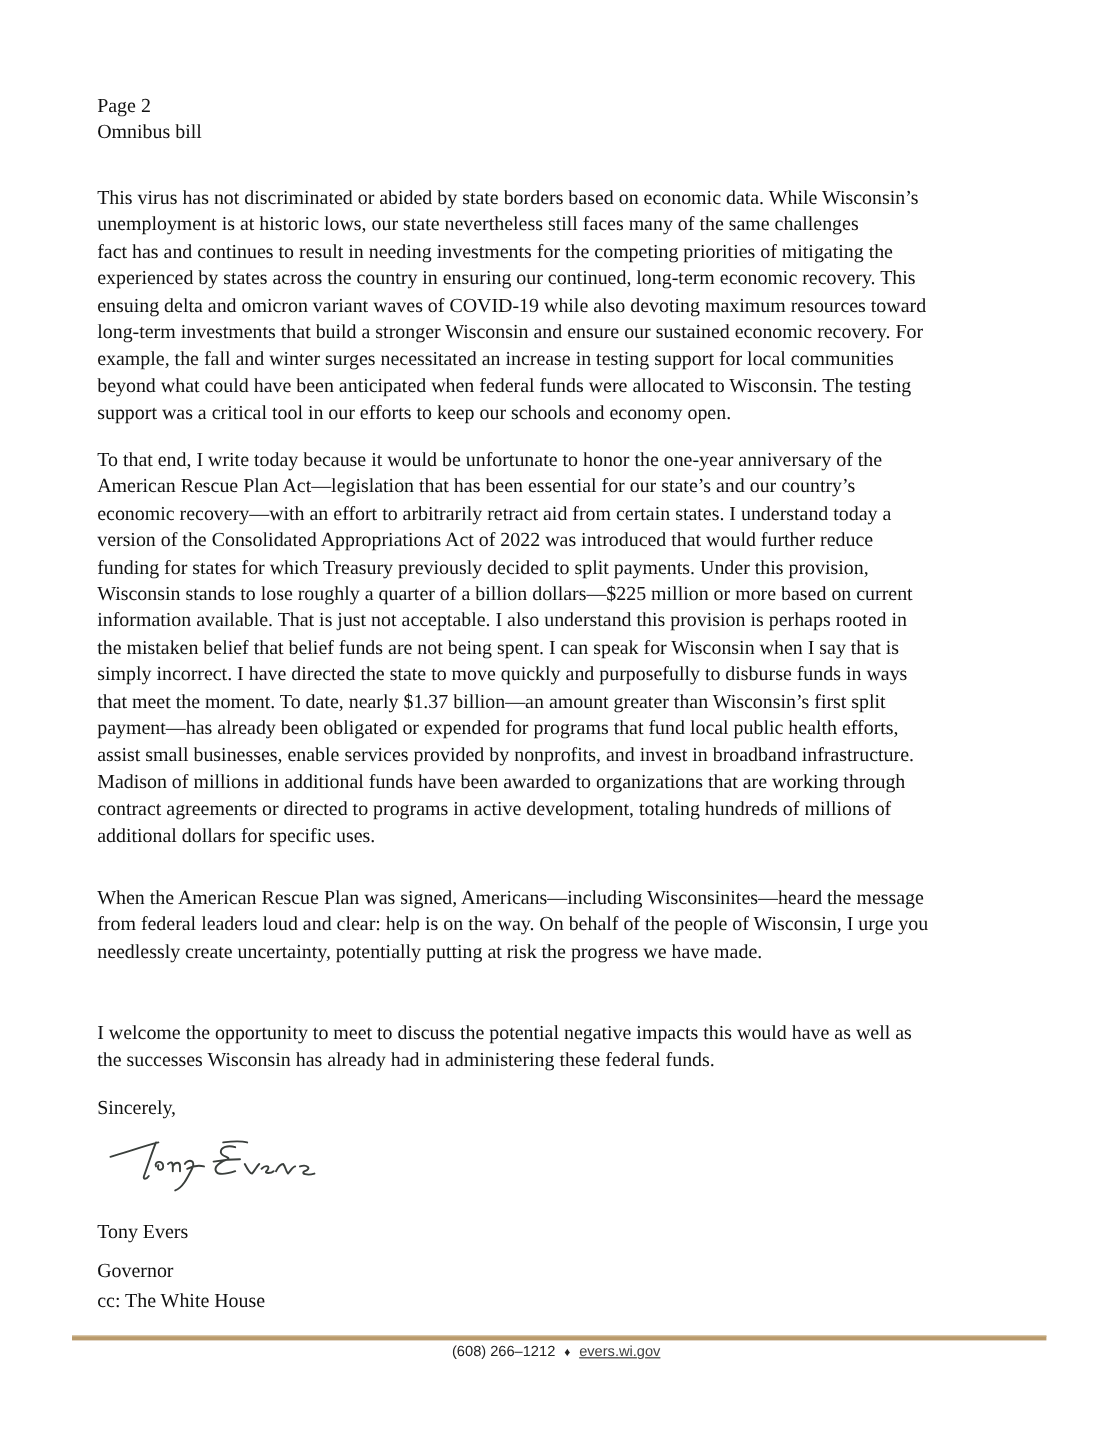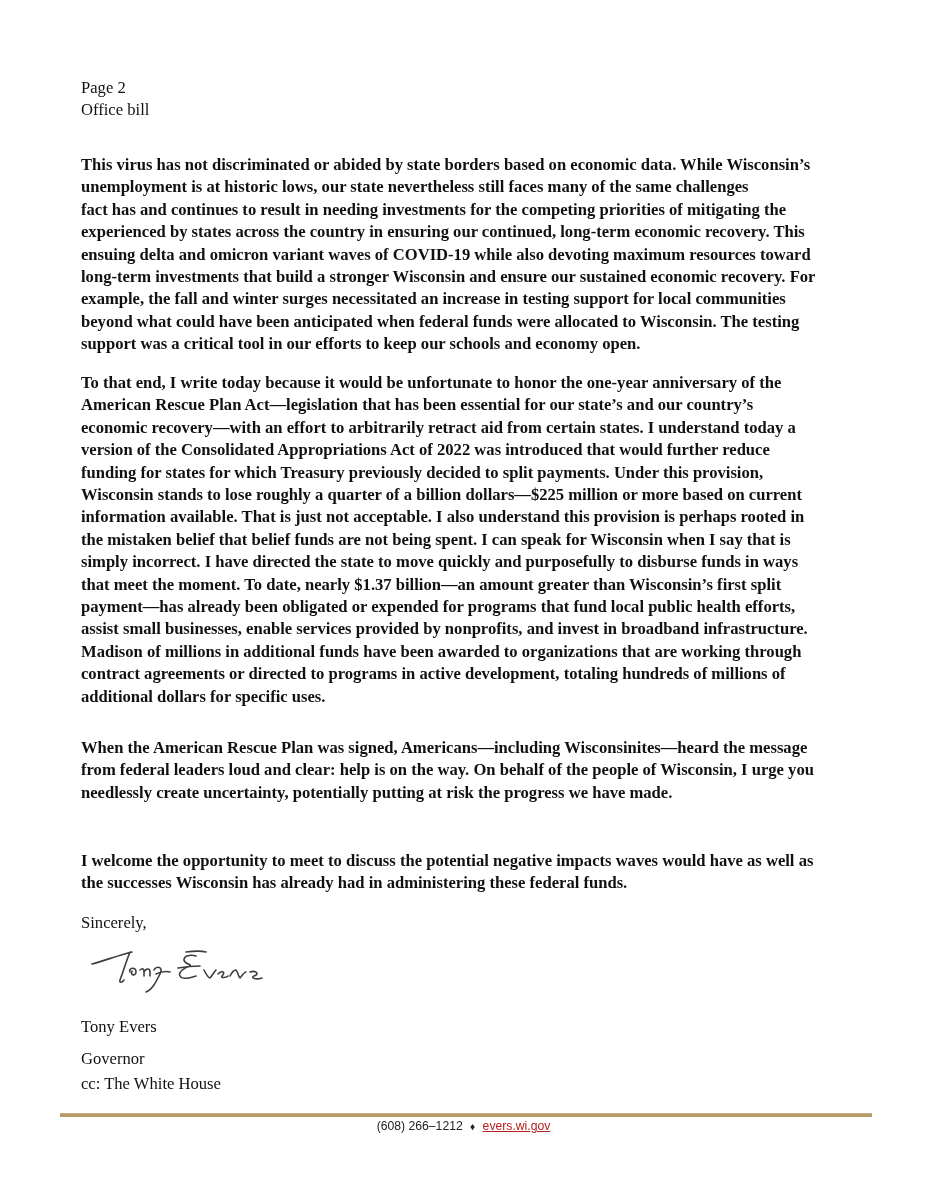--- a/index.html
+++ b/index.html
@@ -3,51 +3,51 @@
   <meta charset="utf-8">
   <style>
     html, body { margin: 0; padding: 0; background: #ffffff; }
     body { width: 927px; height: 1200px; position: relative; overflow: hidden; }
     .page {
       position: absolute; left: 0; top: 0; width: 927px; height: 1024px; background: #fff;
       font-family: "Liberation Serif", serif; color: #111; font-size: 16.6px; line-height: 22.4px;
     }
     .header { position: absolute; left: 81px; top: 77px; }
     .header div { white-space: nowrap; }
-    .para { position: absolute; left: 81px; width: 760px; margin: 0; font-weight: bold; }
+    .para { position: absolute; left: 81px; width: 760px; margin: 0; }
     .para .ln { display: block; white-space: nowrap; }
     #p1 { top: 154px; }
     #p2 { top: 372px; }
     #p3 { top: 737px; }
     #p4 { top: 850px; }
     .closing { position: absolute; left: 81px; top: 912px; white-space: nowrap; }
     .signature { position: absolute; left: 86px; top: 938px; width: 190px; height: 60px; }
     .signer { position: absolute; left: 81px; top: 1006px; }
     .signer div { white-space: nowrap; margin-top: 10px; }
     .cc { position: absolute; left: 81px; top: 1073px; white-space: nowrap; }
     .footer-rule {
       position: absolute; left: 60px; top: 1113px; width: 812px; height: 3px;
       background: #b99a6b; border-top: 1px solid #c9ae84;
     }
     .footer {
       position: absolute; left: 0; top: 1118px; width: 927px; text-align: center;
       font-family: "Liberation Sans", sans-serif; font-size: 12.2px; line-height: 17.5px; color: #222;
     }
     .footer .row { white-space: nowrap; }
     .diamond { font-size: 10px; padding: 0 4px; }
-    .footer a { color: #b91c1c; text-decoration: underline; }
+    .footer a { color: #404040; text-decoration: underline; }
   </style>
 </head>
 <body>
 
 <div class="page">
 
   <div class="header">
     <div>Page 2</div>
-    <div>Office bill</div>
+    <div>Omnibus bill</div>
   </div>
 
   <p class="para" id="p1">
     <span class="ln">This virus has not discriminated or abided by state borders based on economic data. While Wisconsin’s</span>
     <span class="ln">unemployment is at historic lows, our state nevertheless still faces many of the same challenges</span>
     <span class="ln">fact has and continues to result in needing investments for the competing priorities of mitigating the</span>
     <span class="ln">experienced by states across the country in ensuring our continued, long-term economic recovery. This</span>
     <span class="ln">ensuing delta and omicron variant waves of COVID-19 while also devoting maximum resources toward</span>
     <span class="ln">long-term investments that build a stronger Wisconsin and ensure our sustained economic recovery. For</span>
     <span class="ln">example, the fall and winter surges necessitated an increase in testing support for local communities</span>
@@ -73,21 +73,21 @@
     <span class="ln">additional dollars for specific uses.</span>
   </p>
 
   <p class="para" id="p3">
     <span class="ln">When the American Rescue Plan was signed, Americans—including Wisconsinites—heard the message</span>
     <span class="ln">from federal leaders loud and clear: help is on the way. On behalf of the people of Wisconsin, I urge you</span>
     <span class="ln">needlessly create uncertainty, potentially putting at risk the progress we have made.</span>
   </p>
 
   <p class="para" id="p4">
-    <span class="ln">I welcome the opportunity to meet to discuss the potential negative impacts waves would have as well as</span>
+    <span class="ln">I welcome the opportunity to meet to discuss the potential negative impacts this would have as well as</span>
     <span class="ln">the successes Wisconsin has already had in administering these federal funds.</span>
   </p>
 
   <div class="closing">Sincerely,</div>
 
   <svg class="signature" viewBox="0 0 190 60" fill="none" stroke="#3a3f3c" stroke-width="1.6" stroke-linecap="round" stroke-linejoin="round">
     <path d="M6 26 C 20 22, 34 17, 46 14 M44 14 C 40 24, 37 34, 34 42 C 33 45, 36 45, 38 42"></path>
     <path d="M44 34 C 42 30, 50 28, 50 34 C 50 38, 44 38, 46 33 M54 32 C 56 30, 58 30, 58 34 L 58 38 M58 34 C 60 30, 64 30, 64 34 L 64 38 M68 32 C 70 28, 78 28, 74 36 C 70 44, 66 52, 60 54 M70 36 C 74 34, 80 33, 84 34"></path>
     <path d="M110 18 C 104 16, 98 18, 98 22 C 98 26, 106 26, 104 28 C 98 30, 92 34, 94 38 C 96 42, 104 40, 110 38 M92 30 C 98 29, 106 28, 114 28 M100 14 C 108 13, 116 13, 120 14"></path>
     <path d="M118 32 C 120 36, 122 40, 124 40 C 126 38, 128 34, 130 32 M132 36 C 136 32, 140 34, 136 38 C 134 40, 140 40, 142 38 M144 38 C 146 34, 148 32, 150 32 C 152 34, 152 38, 154 40 C 156 38, 158 34, 160 34 M164 34 C 170 32, 174 36, 168 38 C 164 40, 170 42, 176 40"></path>

